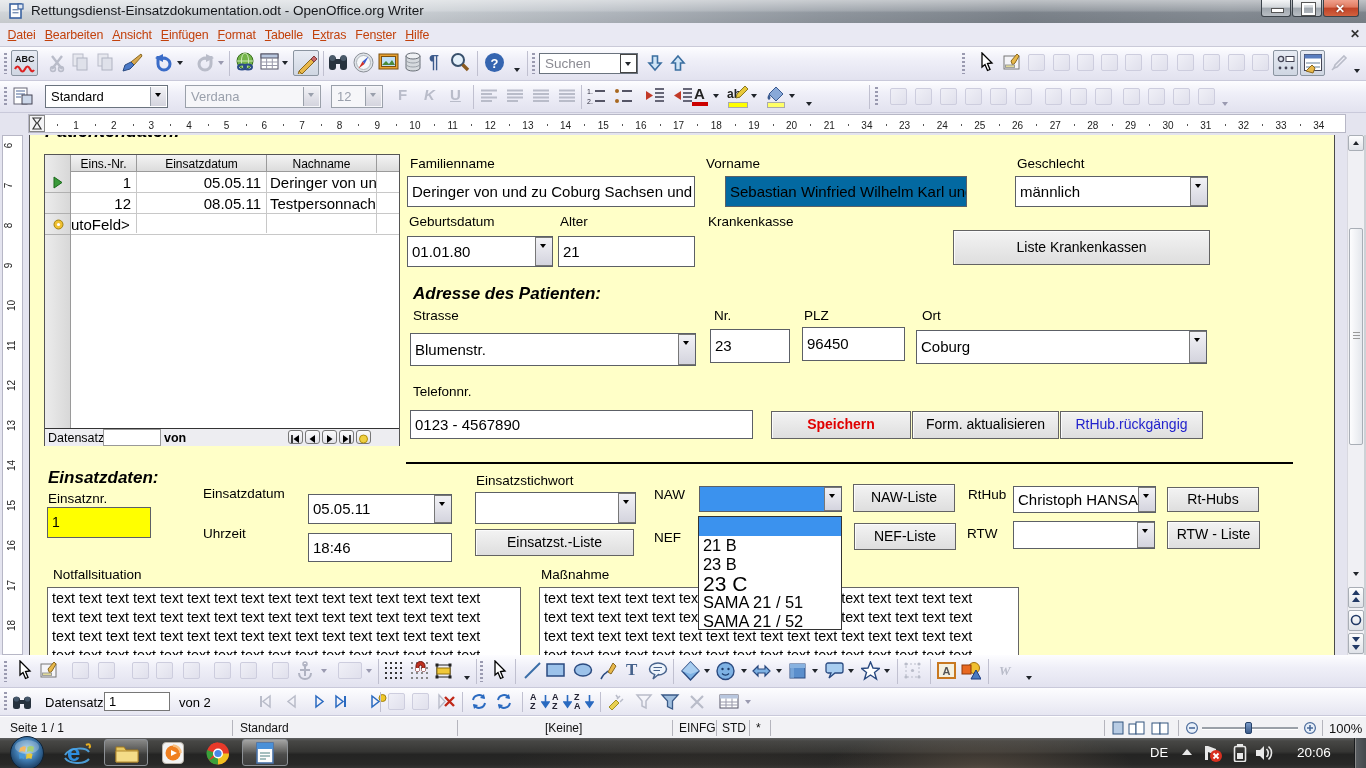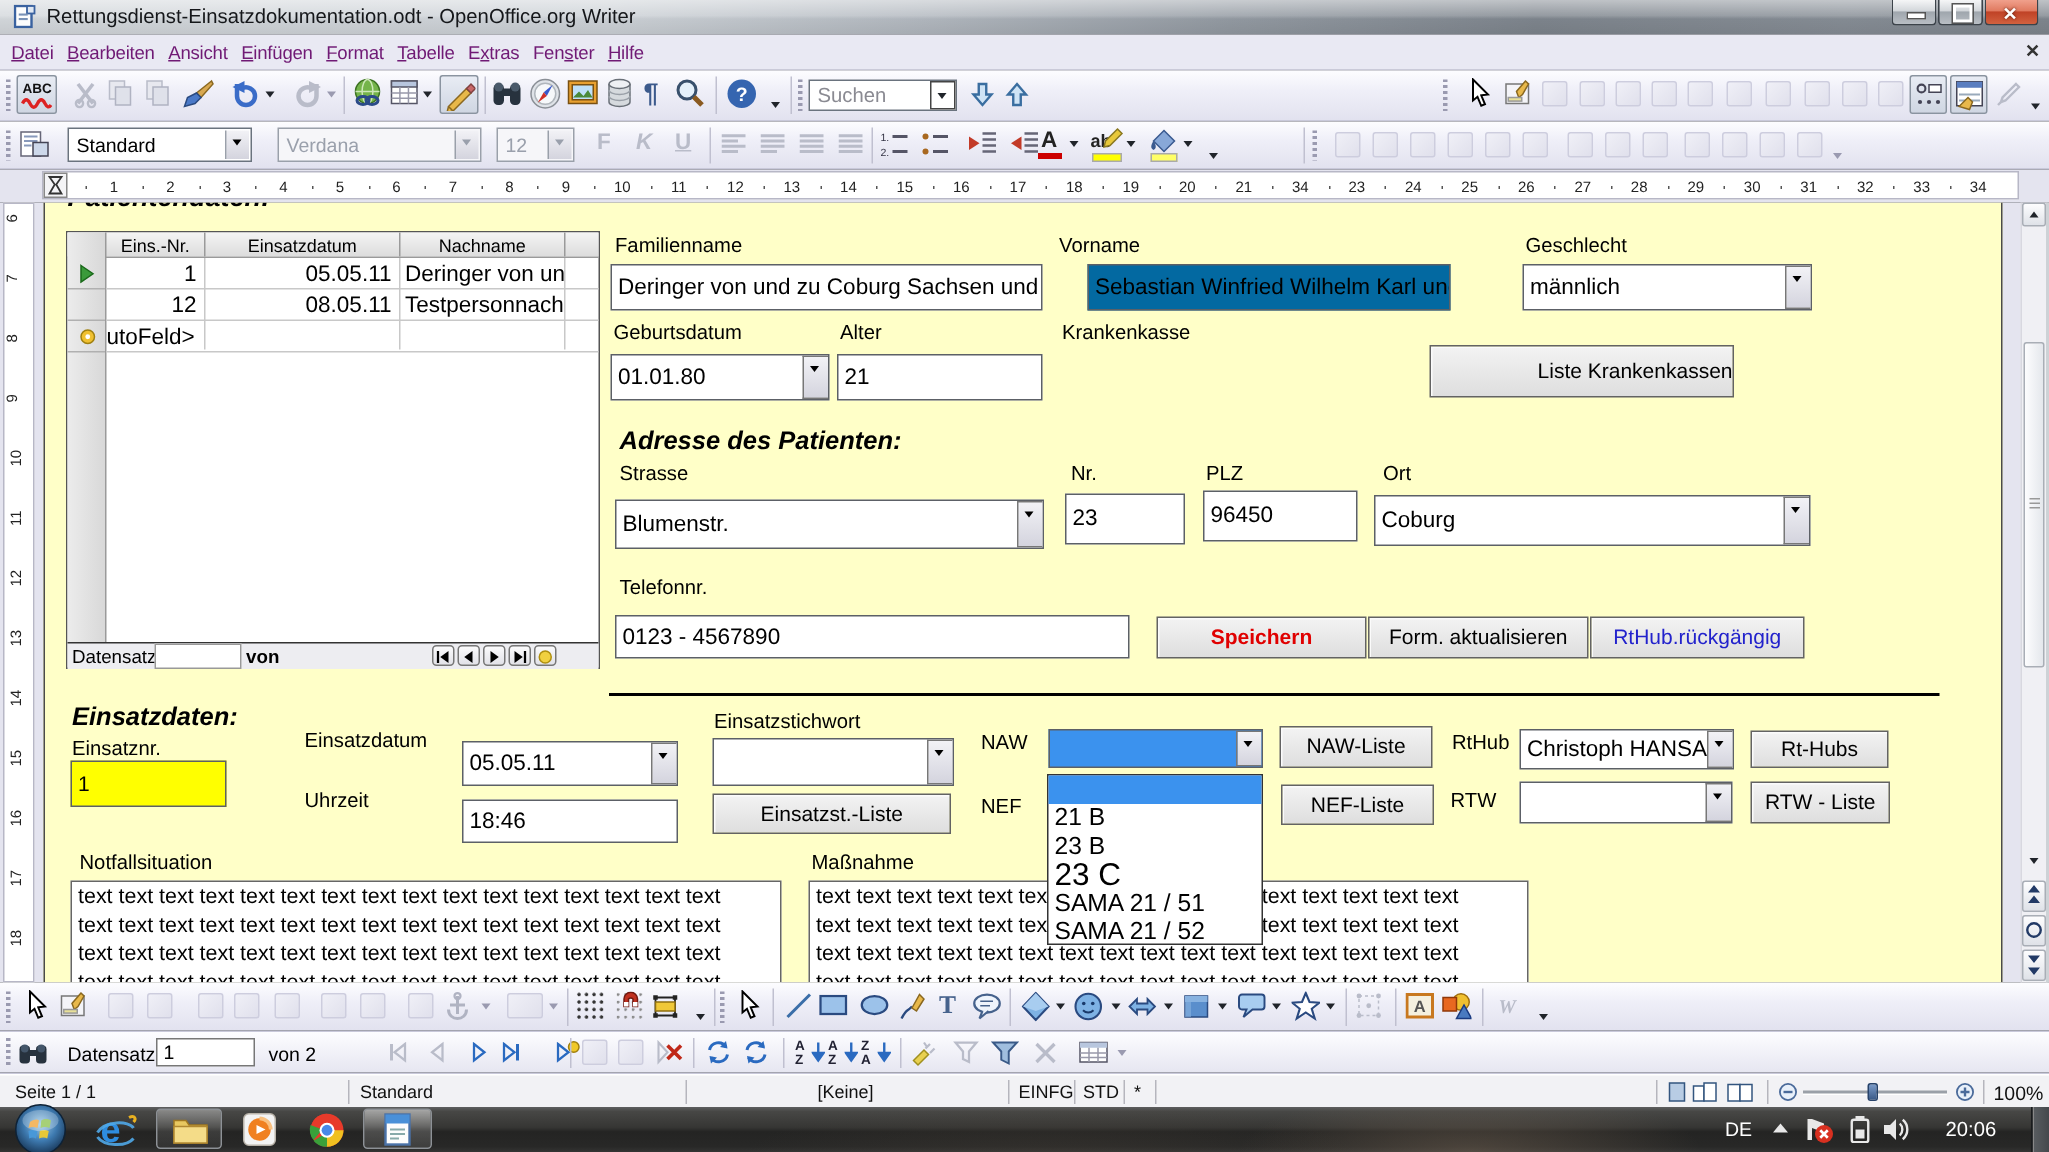--- a/index.html
+++ b/index.html
@@ -7,21 +7,21 @@
 #titlebar{left:0;top:0;width:1366px;height:23px;
  background:linear-gradient(90deg,#d4d8dc 0%,#ccd1d6 30%,#b2b8bf 45%,#939aa2 60%,#7e858d 75%,#868d95 90%,#7f868e 100%);}
 #titlebar:after{content:"";position:absolute;left:0;top:0;width:100%;height:100%;
  background:linear-gradient(180deg,rgba(255,255,255,.5),rgba(255,255,255,.18) 45%,rgba(0,0,0,.02) 55%,rgba(0,0,0,.07));}
 #title-txt{left:31px;top:3px;font-size:13.5px;color:#15171a;z-index:3;}
 .wbtn{top:0;height:17px;border:1px solid #3c434a;border-top:none;border-radius:0 0 3px 3px;
  box-sizing:border-box;z-index:3;}
 .wbtn.gray{background:linear-gradient(180deg,#f5f6f7 0%,#d3d7db 45%,#9fa6ad 50%,#b9bec4 100%);}
 .wbtn.red{background:linear-gradient(180deg,#f0a08c 0%,#e07a60 45%,#c04226 50%,#d2613f 100%);}
 #menubar{left:0;top:23px;width:1366px;height:24px;background:#e9e9f3;border-bottom:1px solid #cacad8;box-sizing:border-box;}
-.mi{display:inline-block;padding:5px 4.5px 0 4.5px;font-size:12.4px;letter-spacing:-0.15px;color:#701a75;}
+.mi{display:inline-block;padding:5px 4.5px 0 4.5px;font-size:12.4px;letter-spacing:-0.15px;color:#c2410c;}
 .tbar{background:linear-gradient(180deg,#fdfdff 0%,#efeff8 40%,#e2e2ef 100%);}
 #tb1{left:0;top:47px;width:1366px;height:34px;border-bottom:1px solid #c9c9da;box-sizing:border-box;}
 #tb2{left:0;top:81px;width:1366px;height:32px;border-bottom:1px solid #c9c9da;box-sizing:border-box;}
 .grip{width:3px;background:repeating-linear-gradient(180deg,#9a9ab0 0 2px,transparent 2px 4px);}
 .sep{width:1px;background:#c0c0d0;}
 .gi{border:1px solid #cdcdde;background:linear-gradient(135deg,#f0f0f7 0%,#e0e0ec 100%);border-radius:2px;box-sizing:border-box;}
 .ddarr{width:0;height:0;border-left:3.5px solid transparent;border-right:3.5px solid transparent;border-top:4px solid #20242a;}
 .gddarr{width:0;height:0;border-left:3.5px solid transparent;border-right:3.5px solid transparent;border-top:4px solid #9a9ab0;}
 .tbox{border:1px solid #8a94a0;border-radius:2px;background:linear-gradient(180deg,#e8ecf4,#cfd6e2);box-sizing:border-box;}
 .combo{background:#fff;border:1px solid #6a737e;box-sizing:border-box;font-size:13px;}
@@ -501,21 +501,21 @@
       <div class="inp" style="left:377px;top:41px;width:288px;height:31px;line-height:29px;background:#fff;font-size:15px;">Deringer von und zu Coburg Sachsen und</div>
       <div class="lbl" style="left:676px;top:21px;font-size:13.5px;color:#000;">Vorname</div>
       <div class="inp" style="left:675px;top:41px;width:242px;height:31px;line-height:29px;background:#0369a1;font-size:15px;margin-left:20px;">Sebastian Winfried Wilhelm Karl und sowies</div>
       <div class="lbl" style="left:987px;top:21px;font-size:13.5px;color:#000;">Geschlecht</div>
       <div class="inp" style="left:985px;top:41px;width:193px;height:31px;line-height:29px;font-size:15px;padding-right:17px;">männlich<div class="cdd" style="top:0px;right:0px;bottom:0px;width:16px;border:1px solid #777;border-right:none;"></div></div>
       <div class="lbl" style="left:379px;top:79px;font-size:13.5px;color:#000;">Geburtsdatum</div>
       <div class="inp" style="left:377px;top:101px;width:146px;height:31px;line-height:29px;font-size:15px;padding-right:5px;">01.01.80<div class="cdd" style="top:0px;right:0px;bottom:0px;width:16px;border:1px solid #777;border-right:none;"></div></div>
       <div class="lbl" style="left:530px;top:79px;font-size:13.5px;color:#000;">Alter</div>
       <div class="inp" style="left:528px;top:101px;width:137px;height:31px;line-height:29px;background:#fff;font-size:15px;">21</div>
       <div class="lbl" style="left:678px;top:79px;font-size:13.5px;color:#000;">Krankenkasse</div>
-      <div class="btn" style="left:923px;top:95px;width:203px;height:35px;line-height:32px;color:#000;font-size:14px;text-align:right;">Liste Krankenkassen</div>
+      <div class="btn" style="left:923px;top:95px;width:257px;height:35px;line-height:32px;color:#000;font-size:14px;">Liste Krankenkassen</div>
       <div class="lbl" style="left:383px;top:149px;font-size:17.0px;color:#000;font-weight:bold;font-style:italic;">Adresse des Patienten:</div>
       <div class="lbl" style="left:383px;top:173px;font-size:13.5px;color:#000;">Strasse</div>
       <div class="inp" style="left:380px;top:198px;width:286px;height:33px;line-height:31px;font-size:15px;padding-right:17px;">Blumenstr.<div class="cdd" style="top:0px;right:0px;bottom:0px;width:16px;border:1px solid #777;border-right:none;"></div></div>
       <div class="lbl" style="left:684px;top:173px;font-size:13.5px;color:#000;">Nr.</div>
       <div class="inp" style="left:680px;top:194px;width:80px;height:34px;line-height:32px;background:#fff;font-size:15px;">23</div>
       <div class="lbl" style="left:774px;top:173px;font-size:13.5px;color:#000;">PLZ</div>
       <div class="inp" style="left:772px;top:192px;width:103px;height:34px;line-height:32px;background:#fff;font-size:15px;">96450</div>
       <div class="lbl" style="left:892px;top:173px;font-size:13.5px;color:#000;">Ort</div>
       <div class="inp" style="left:886px;top:195px;width:291px;height:34px;line-height:32px;font-size:15px;padding-right:17px;">Coburg<div class="cdd" style="top:0px;right:0px;bottom:0px;width:16px;border:1px solid #777;border-right:none;"></div></div>
       <div class="lbl" style="left:383px;top:249px;font-size:13.5px;color:#000;">Telefonnr.</div>

